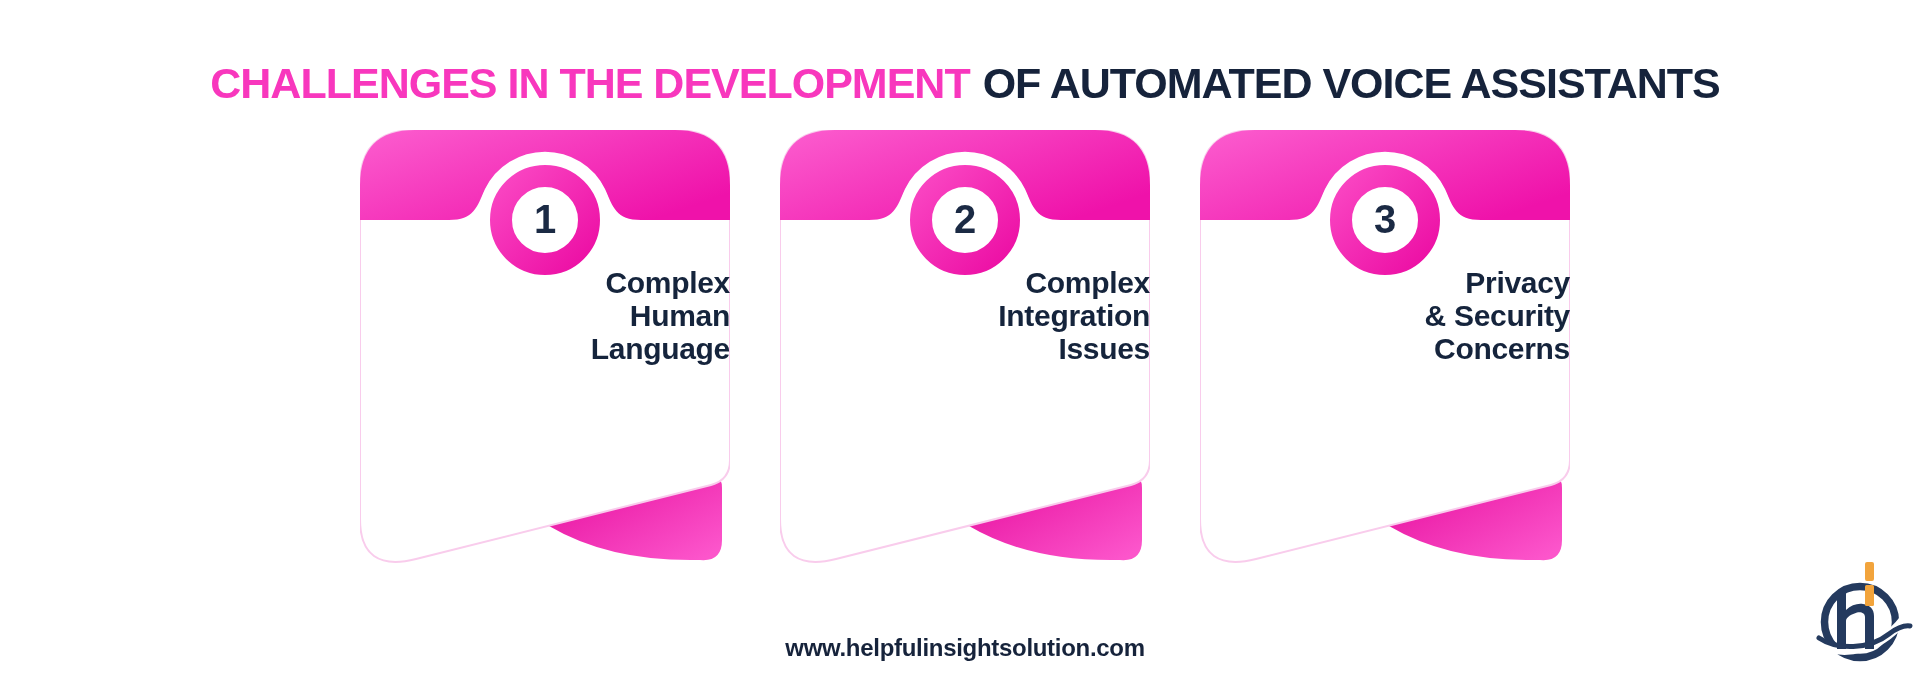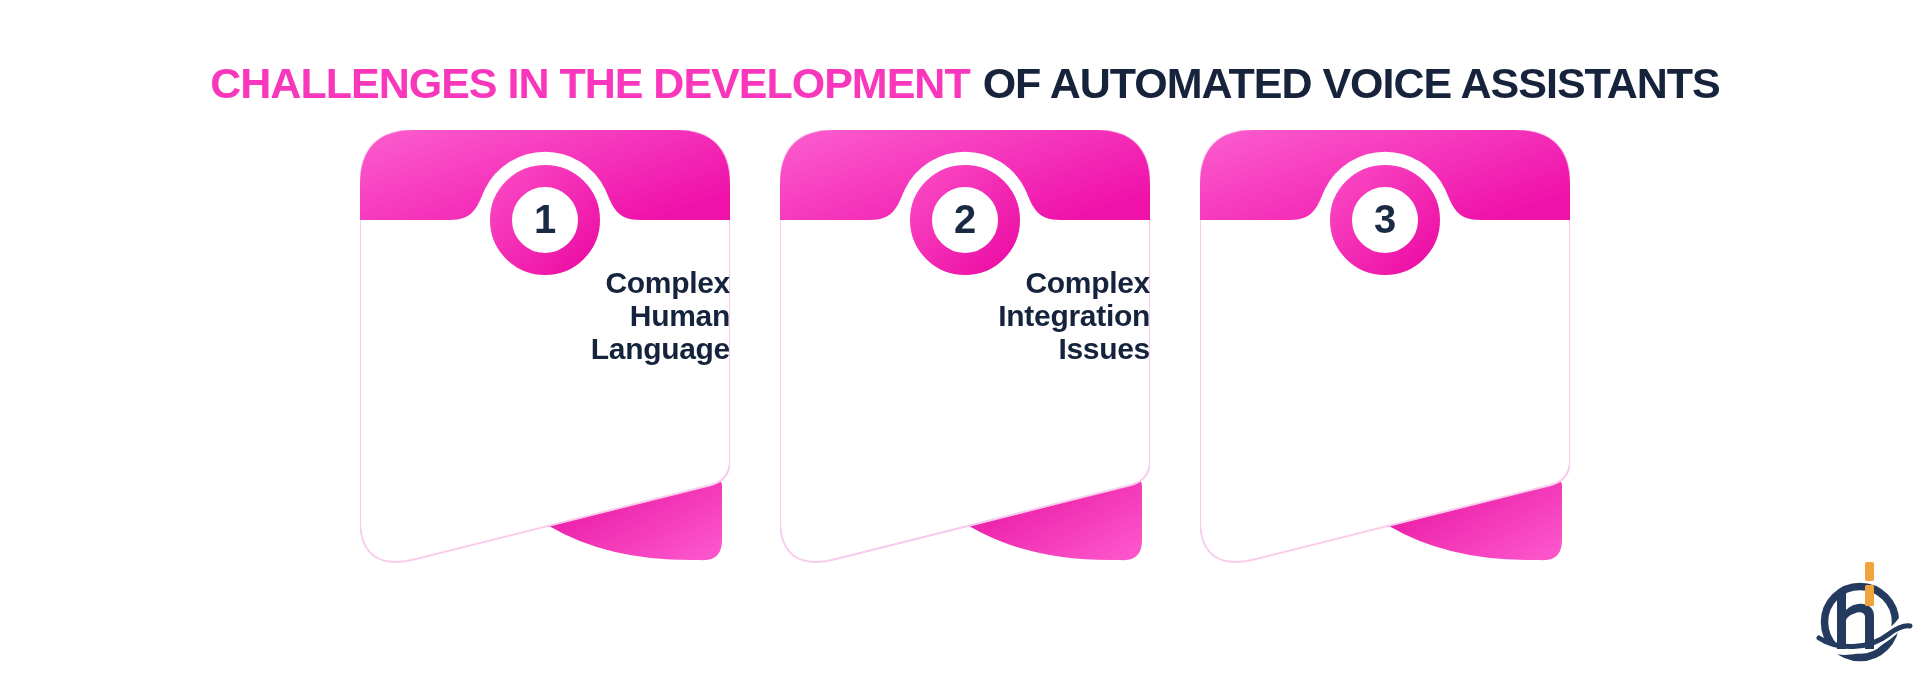--- a/index.html
+++ b/index.html
@@ -99,24 +99,28 @@
 
     <div class="card">
       <svg width="370" height="445" viewBox="0 0 370 445">
         <path d="M 189,396 L 356,346 Q 362,348 362,358 L 362,410 Q 362,432 340,430 Q 250,432 189,396 Z" fill="url(#gRibbon)"></path>
         <path d="M 0,55 Q 0,0 55,0 L 315,0 Q 370,0 370,55 L 370,330 Q 370,350 351,355 L 56,429 Q 0,443 0,389 Z" fill="#ffffff" stroke="#f9ccec" stroke-width="2"></path>
         <path d="M 0,90 L 0,55 Q 0,0 55,0 L 315,0 Q 370,0 370,55 L 370,90 L 281,90 C 256,90 253,77 245,59 A 67,67 0 0 0 125,59 C 117,77 114,90 89,90 Z" fill="url(#gHeader)"></path>
         <circle cx="185" cy="90" r="67" fill="#ffffff"></circle>
         <circle cx="185" cy="90" r="44" fill="none" stroke="url(#gRing)" stroke-width="22"></circle>
       </svg>
       <div class="card-number">3</div>
+      <div class="card-label">Privacy
+&amp; Security
+Concerns</div>
     </div>
 
   </div>
 
+  <div class="footer">www.helpfulinsightsolution.com</div>
 
   <svg class="logo" viewBox="0 0 120 134">
     <circle cx="63" cy="74" r="35.5" fill="none" stroke="#243a5e" stroke-width="7.5"></circle>
     <path d="M 18,94 C 44,110 86,104 112,64" fill="none" stroke="#ffffff" stroke-width="9"></path>
     <path d="M 40,45 L 49,45 L 49,62 C 54,57 61,55 66,56 C 73,57 77,61 77,68 L 77,101 L 68,101 L 68,69 C 68,65 64,63.5 60,64.5 C 55,66 49,69 49,73 L 49,101 L 40,101 Z" fill="#243a5e"></path>
     <rect x="68" y="37" width="9" height="21" rx="1.5" fill="#f2a43c"></rect>
     <rect x="68" y="14" width="9" height="19" rx="2" fill="#f2a43c"></rect>
     <path d="M 22,90 C 40,102 72,102 92,86 C 100,80 106,77 113,78" fill="none" stroke="#243a5e" stroke-width="5" stroke-linecap="round"></path>
   </svg>
 

